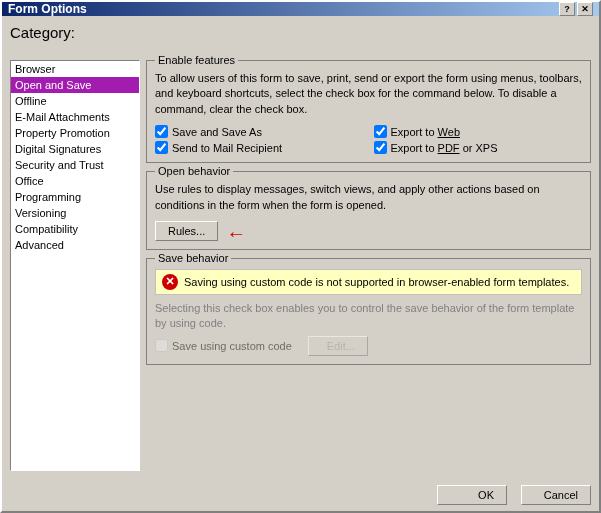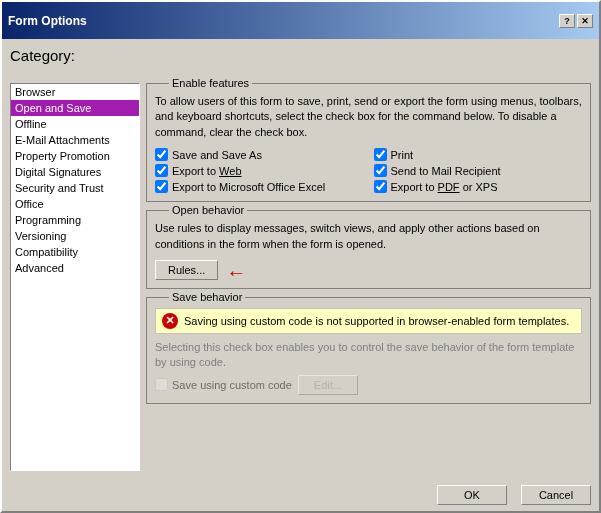--- a/index.html
+++ b/index.html
@@ -19,21 +19,21 @@
       display: flex;
       flex-direction: column;
     }
     .title-bar {
       background: linear-gradient(to right, #0a246a, #a6caf0);
       color: white;
       padding: 3px 6px;
       display: flex;
       align-items: center;
       justify-content: space-between;
-      height: 37px;
+      height: 14px;
       flex-shrink: 0;
     }
     .title-bar-text {
       font-weight: bold;
       font-size: 12px;
     }
     .title-bar-buttons {
       display: flex;
       gap: 2px;
     }
@@ -96,21 +96,21 @@
     }
     .group-box {
       border: 1px solid #808080;
       padding: 6px 8px 8px 8px;
       position: relative;
       background: #d4d0c8;
     }
     .group-title {
       position: absolute;
       top: -7px;
-      left: 22px;
+      left: 8px;
       background: #d4d0c8;
       padding: 0 3px;
       font-size: 11px;
     }
     .group-content {
       margin-top: 4px;
     }
     .description-text {
       font-size: 11px;
       line-height: 1.4;
@@ -148,20 +148,21 @@
     .btn {
       background: #d4d0c8;
       border: 1px solid #808080;
       border-top-color: #ffffff;
       border-left-color: #ffffff;
       padding: 3px 12px;
       cursor: pointer;
       font-size: 11px;
       font-family: "Tahoma", Arial, sans-serif;
       min-width: 60px;
+      text-align: right;
     }
     .arrow-indicator {
       color: #cc0000;
       font-size: 20px;
       line-height: 1;
     }
     .error-box {
       display: flex;
       align-items: center;
       gap: 6px;
@@ -185,21 +186,21 @@
     }
     .grayed-text {
       color: #808080;
       font-size: 11px;
       line-height: 1.4;
       margin-top: 6px;
     }
     .save-custom-row {
       display: flex;
       align-items: center;
-      gap: 6px;
+      gap: 16px;
       margin-top: 4px;
     }
     .disabled-checkbox {
       opacity: 0.5;
     }
     .bottom-row {
       display: flex;
       justify-content: flex-end;
       gap: 14px;
       padding: 6px 8px 6px 8px;
@@ -251,33 +252,25 @@
           <div class="group-content">
             <div class="description-text">To allow users of this form to save, print, send or export the form using menus, toolbars, and keyboard shortcuts, select the check box for the command below. To disable a command, clear the check box.</div>
             <div class="checkboxes-grid">
 
               <label class="checkbox-item">
                 <input type="checkbox" checked="" style="">
                 <span class="checkbox-label">Save and Save As</span>
               </label>
               <label class="checkbox-item">
                 <input type="checkbox" checked="" style="">
-                <span class="checkbox-label">Print</span>
-              </label>
-              <label class="checkbox-item">
-                <input type="checkbox" checked="" style="">
                 <span class="checkbox-label">Export to <span class="underline">Web</span></span>
               </label>
               <label class="checkbox-item">
                 <input type="checkbox" checked="" style="">
                 <span class="checkbox-label">Send to Mail Recipient</span>
-              </label>
-              <label class="checkbox-item">
-                <input type="checkbox" checked="" style="">
-                <span class="checkbox-label">Export to Microsoft Office Excel</span>
               </label>
               <label class="checkbox-item">
                 <input type="checkbox" checked="" style="">
                 <span class="checkbox-label">Export to <span class="underline">PDF</span> or XPS</span>
               </label>
             </div>
           </div>
         </div>
 
         <div class="group-box">

